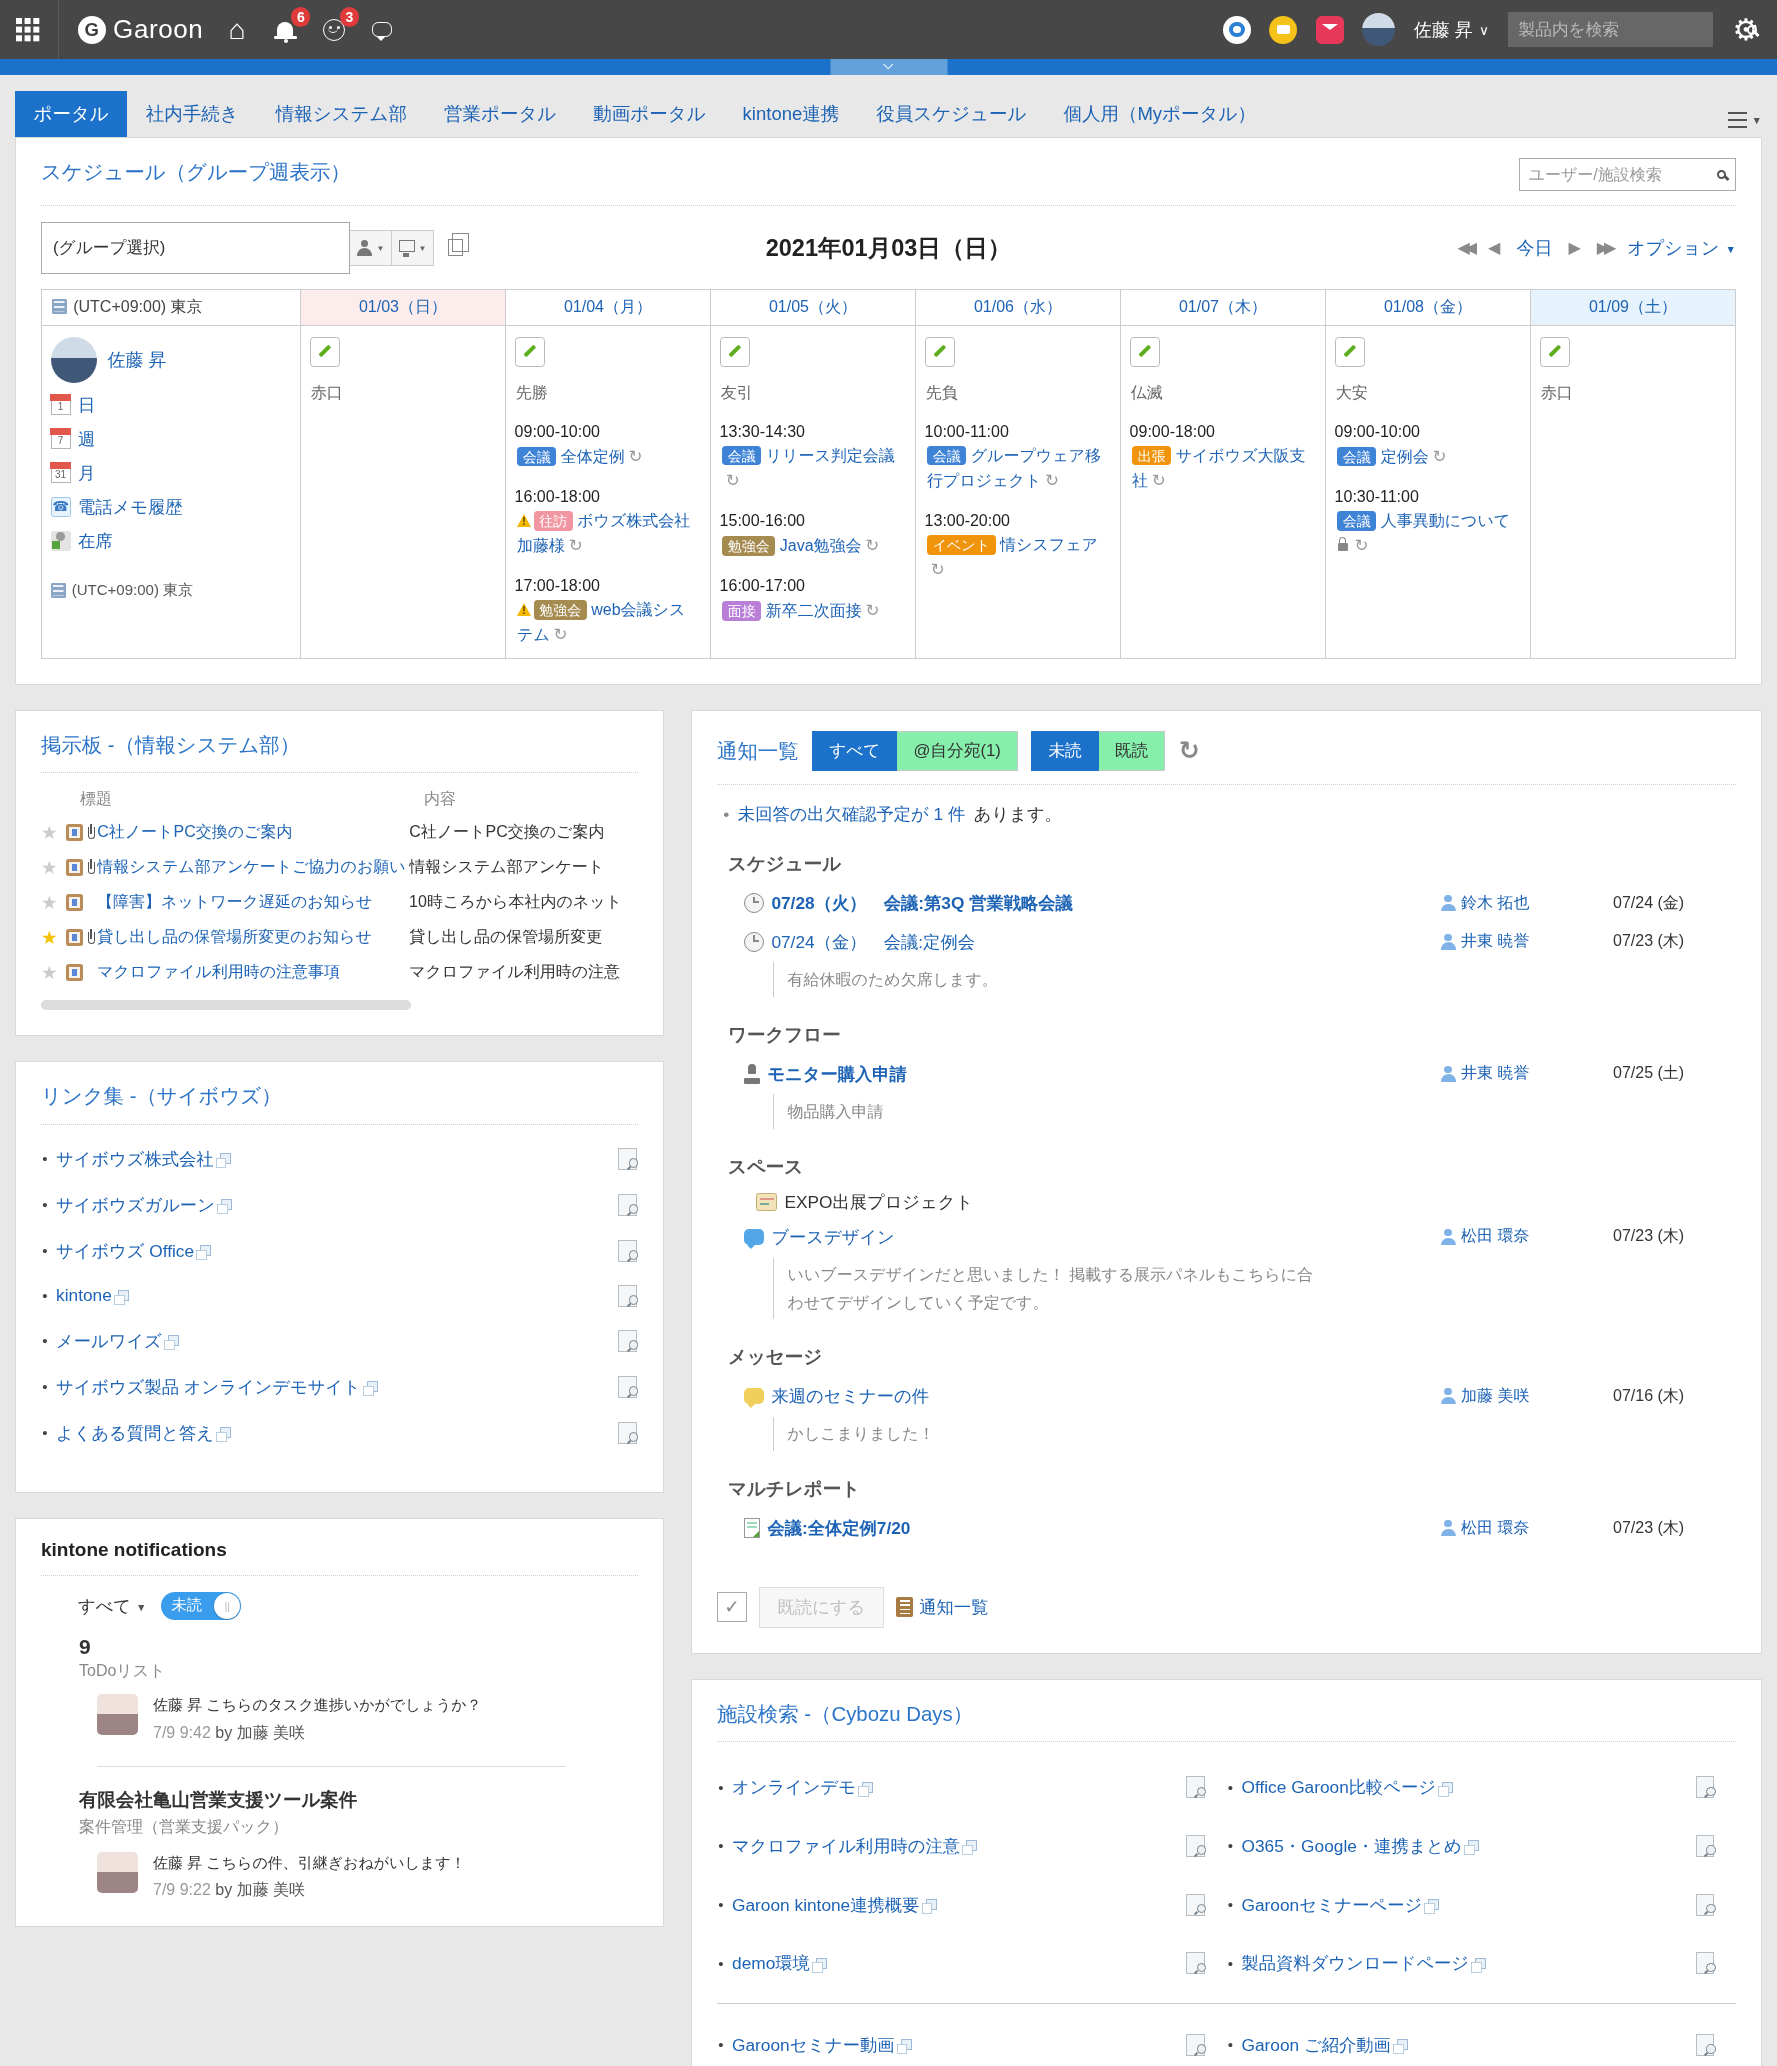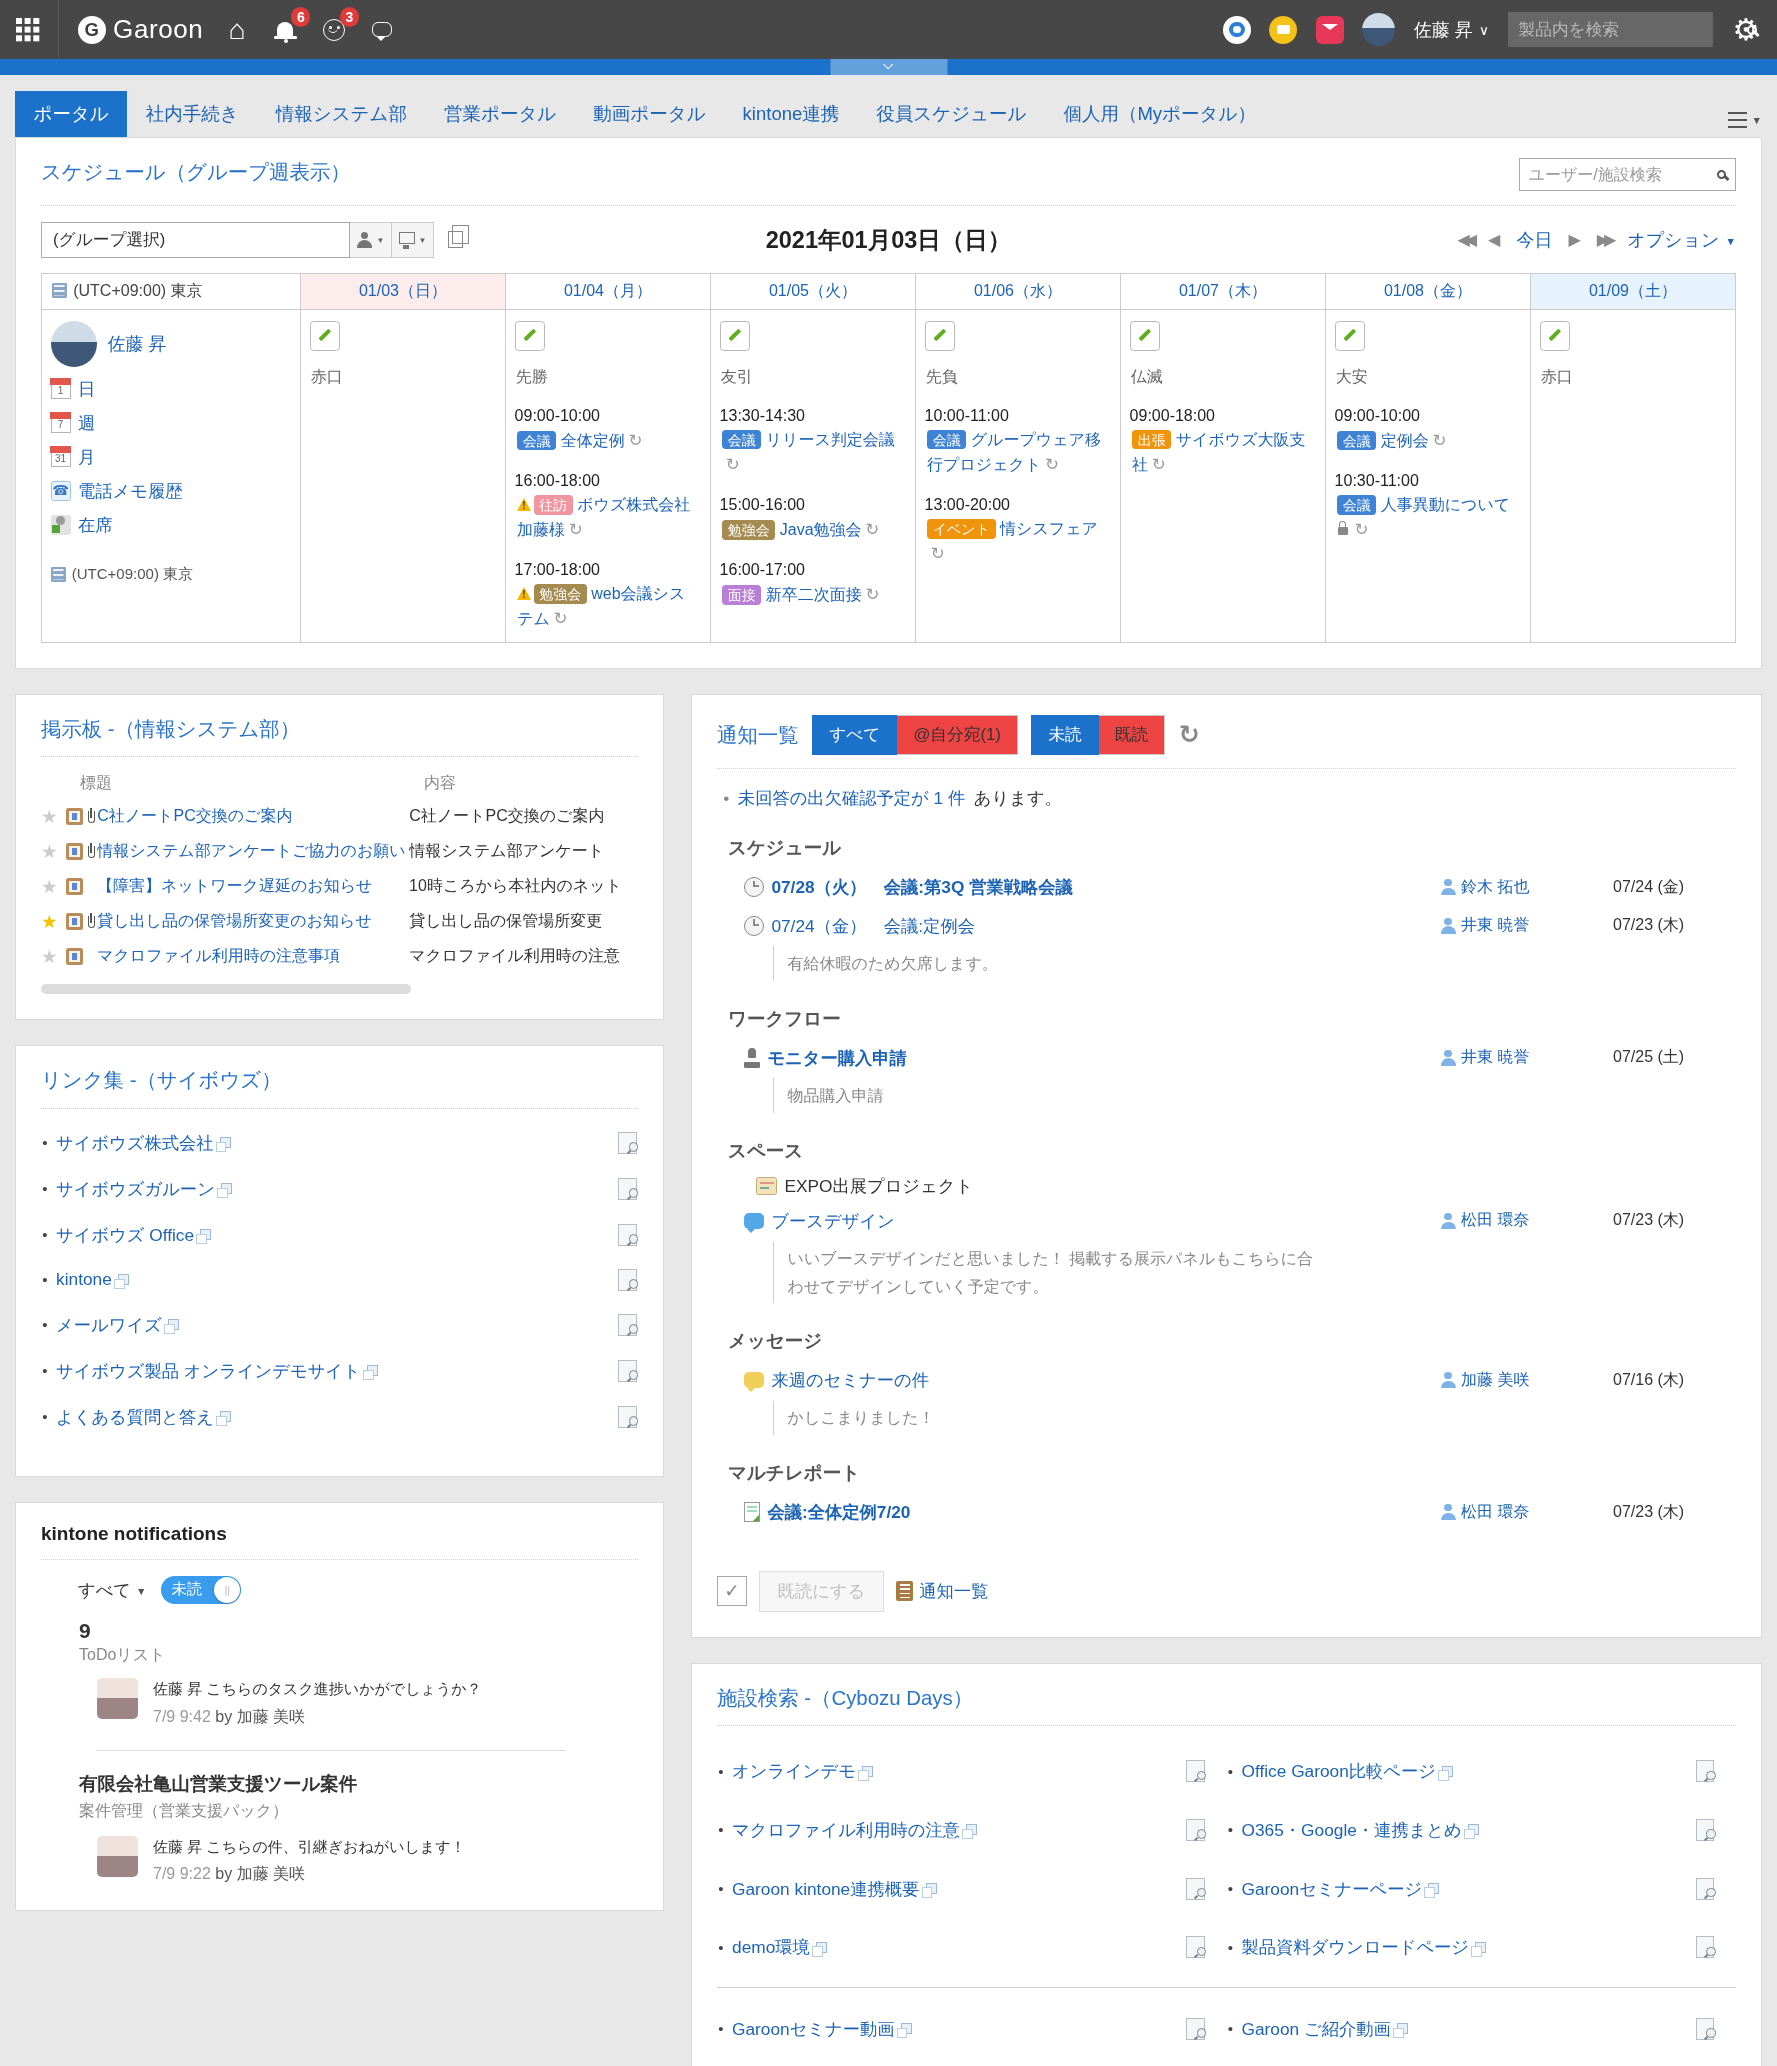--- a/index.html
+++ b/index.html
@@ -72,21 +72,21 @@
   .dotted { border-top:1.9px dotted #cfcfcf; margin:13.6px 0 16px; }
   .title-row { display:flex; align-items:flex-start; }
   .u-search { margin-left:auto; width:217px; height:33px; border:1.2px solid #aaa; display:flex; align-items:center; padding:0 8.6px; gap:6.2px; background:#fff; }
   .u-search input { flex:1; border:none; outline:none; font-size:16px; color:#333; font-family:inherit; min-width:0; }
   .u-search input::placeholder { color:#999; }
   .mag-g { width:9.3px; height:9.3px; border:2.5px solid #555; border-radius:50%; position:relative; flex:none; }
   .mag-g::after { content:''; position:absolute; width:2.5px; height:6.2px; background:#555; transform:rotate(-45deg); right:-3.1px; bottom:-4.3px; }
 
   
   .sch-toolbar { display:flex; align-items:center; position:relative; margin-bottom:15px; }
-  .grp-select { width:309px; height:36px; border:1.2px solid #aaa; background:#fff; font-size:16.7px; color:#333; display:flex; align-items:center; padding:16px 11px; }
+  .grp-select { width:309px; height:52px; border:1.2px solid #aaa; background:#fff; font-size:16.7px; color:#333; display:flex; align-items:center; padding:16px 11px; }
   .tool-btn { width:42px; height:36px; border:1.2px solid #ccc; border-left:none; background:#f4f4f4; display:flex; align-items:center; justify-content:center; gap:3.7px; }
   .ico-user-g { width:16px; height:16px; position:relative; }
   .ico-user-g::before { content:''; position:absolute; width:7.4px; height:7.4px; border-radius:50%; background:#777; left:4.3px; top:0; }
   .ico-user-g::after { content:''; position:absolute; width:15px; height:7.4px; border-radius:7.4px 7.4px 0 0; background:#777; left:0.6px; bottom:0; }
   .ico-org { width:16px; height:12.3px; border:1.9px solid #777; position:relative; margin-bottom:3.7px; }
   .ico-org::after { content:''; position:absolute; width:6.2px; height:4.3px; background:#777; bottom:-6.2px; left:3.1px; }
   .caret-s::before { content:'▼'; color:#666; font-size:8px; }
   .ico-copy { width:15px; height:17.3px; border:1.9px solid #888; background:#fff; position:relative; margin-left:13.6px; }
   .ico-copy::before { content:''; position:absolute; left:3.1px; top:-6.8px; width:15px; height:17.3px; border:1.9px solid #888; }
   .sch-date { position:absolute; left:50%; transform:translateX(-50%); font-size:23.5px; font-weight:bold; color:#222; }
@@ -184,21 +184,21 @@
   .k-avatar { width:41px; height:41px; border-radius:5px; flex:none; background:linear-gradient(#efe2dc 0 48%,#9c8584 48%); }
   .k-text { font-size:15px; color:#333; line-height:1.5; }
   .k-meta { font-size:16px; margin-top:6.2px; }
   .k-time { color:#999; } .k-by { color:#555; }
   .k-div { border-top:1.2px solid #ddd; margin:22px 0 20px 56px; width:469px; }
   .k-case { font-size:18.5px; font-weight:bold; margin-left:38px; }
   .k-sub { font-size:16px; color:#888; margin:5px 0 13.6px 38px; }
 
   
   .nt-head { display:flex; align-items:center; gap:13.6px; }
-  .btn { font-size:16.7px; padding:7.4px 16px; border:1.2px solid #c9c9c9; background:#ef4444; color:#333; }
+  .btn { font-size:16.7px; padding:7.4px 16px; border:1.2px solid #c9c9c9; background:#86efac; color:#333; }
   .btn.active { background:#1c72ca; border-color:#1c72ca; color:#fff; }
   .btn-group { display:flex; }
   .btn-group .btn + .btn { border-left:none; }
   .g-refresh::before { content:'↻'; font-weight:bold; color:#888; font-size:25px; }
   .alert-line { margin:17.3px 0 3.7px 6.2px; font-size:17.3px; display:flex; align-items:center; gap:8.6px; }
   .alert-line .bdot::before { content:'•'; color:#888; }
   .nt-group-title { font-size:18.5px; font-weight:bold; color:#555; margin:25px 0 3.7px 11px; }
   .nt-item { display:flex; align-items:center; padding:11px 0 3.7px 27px; }
   .nt-ic { flex:none; margin-right:7.4px; }
   .ico-clock { width:20px; height:20px; border:1.9px solid #8a8a8a; border-radius:50%; position:relative; background:#f4f4f4; }

